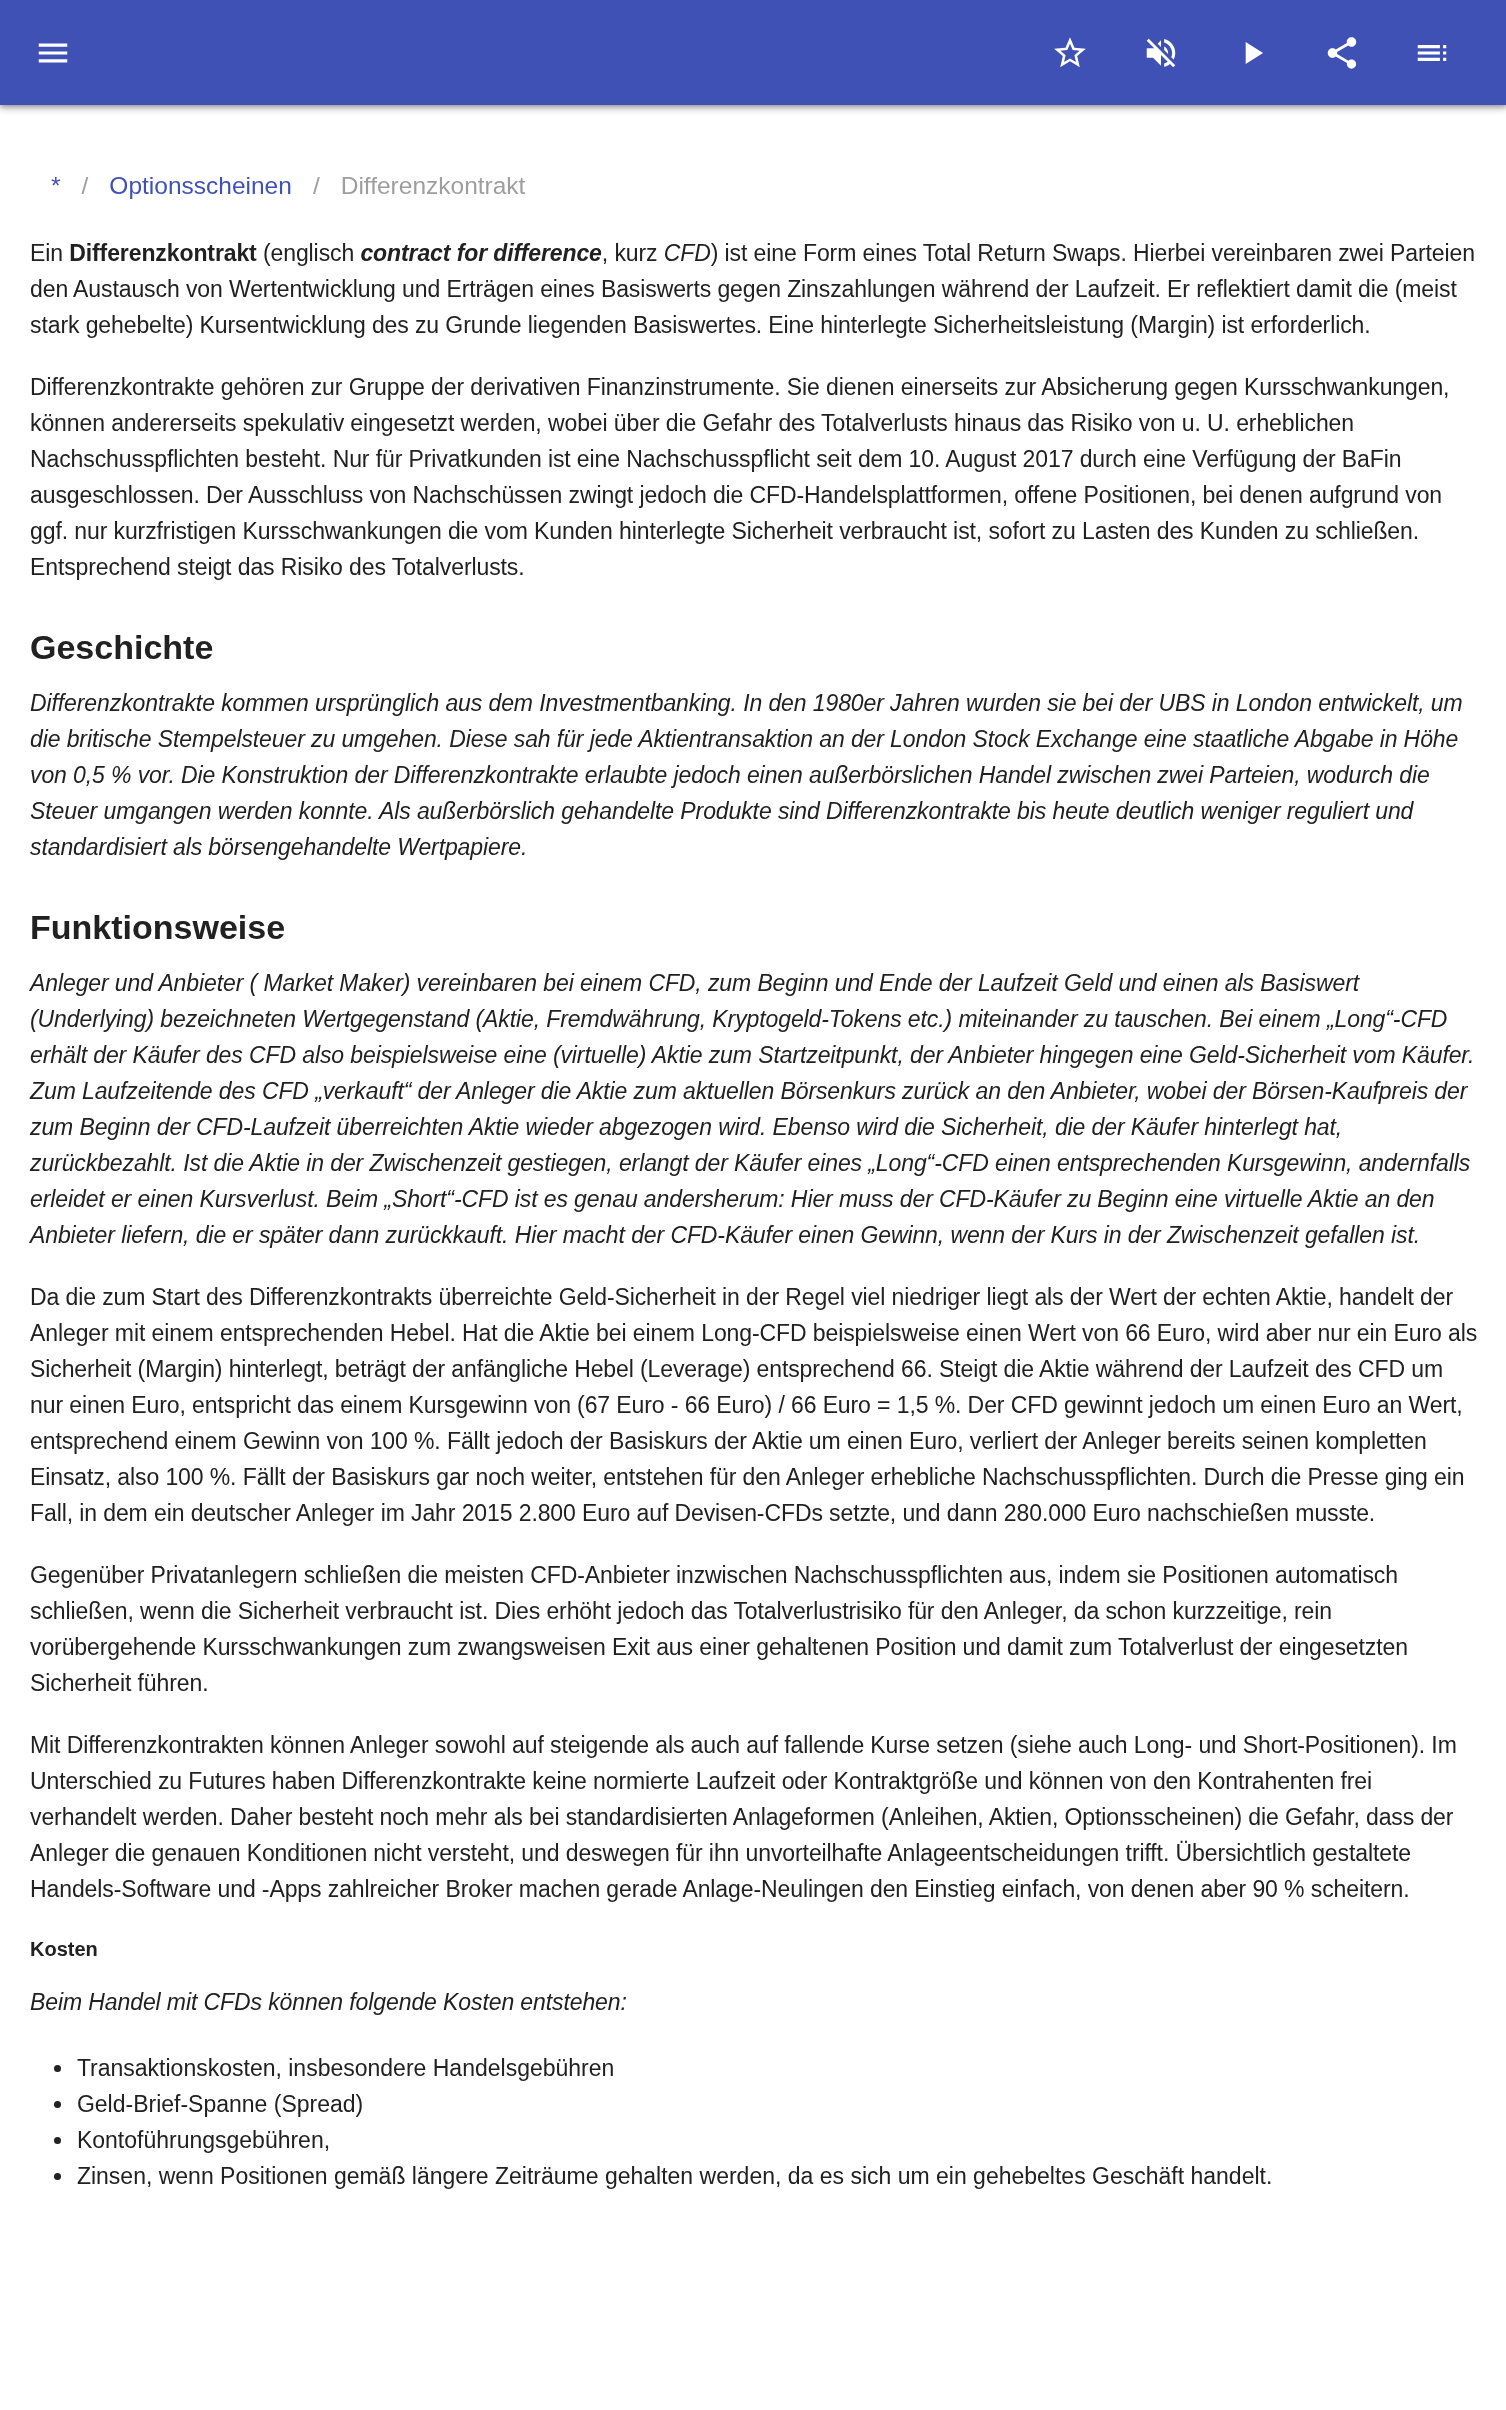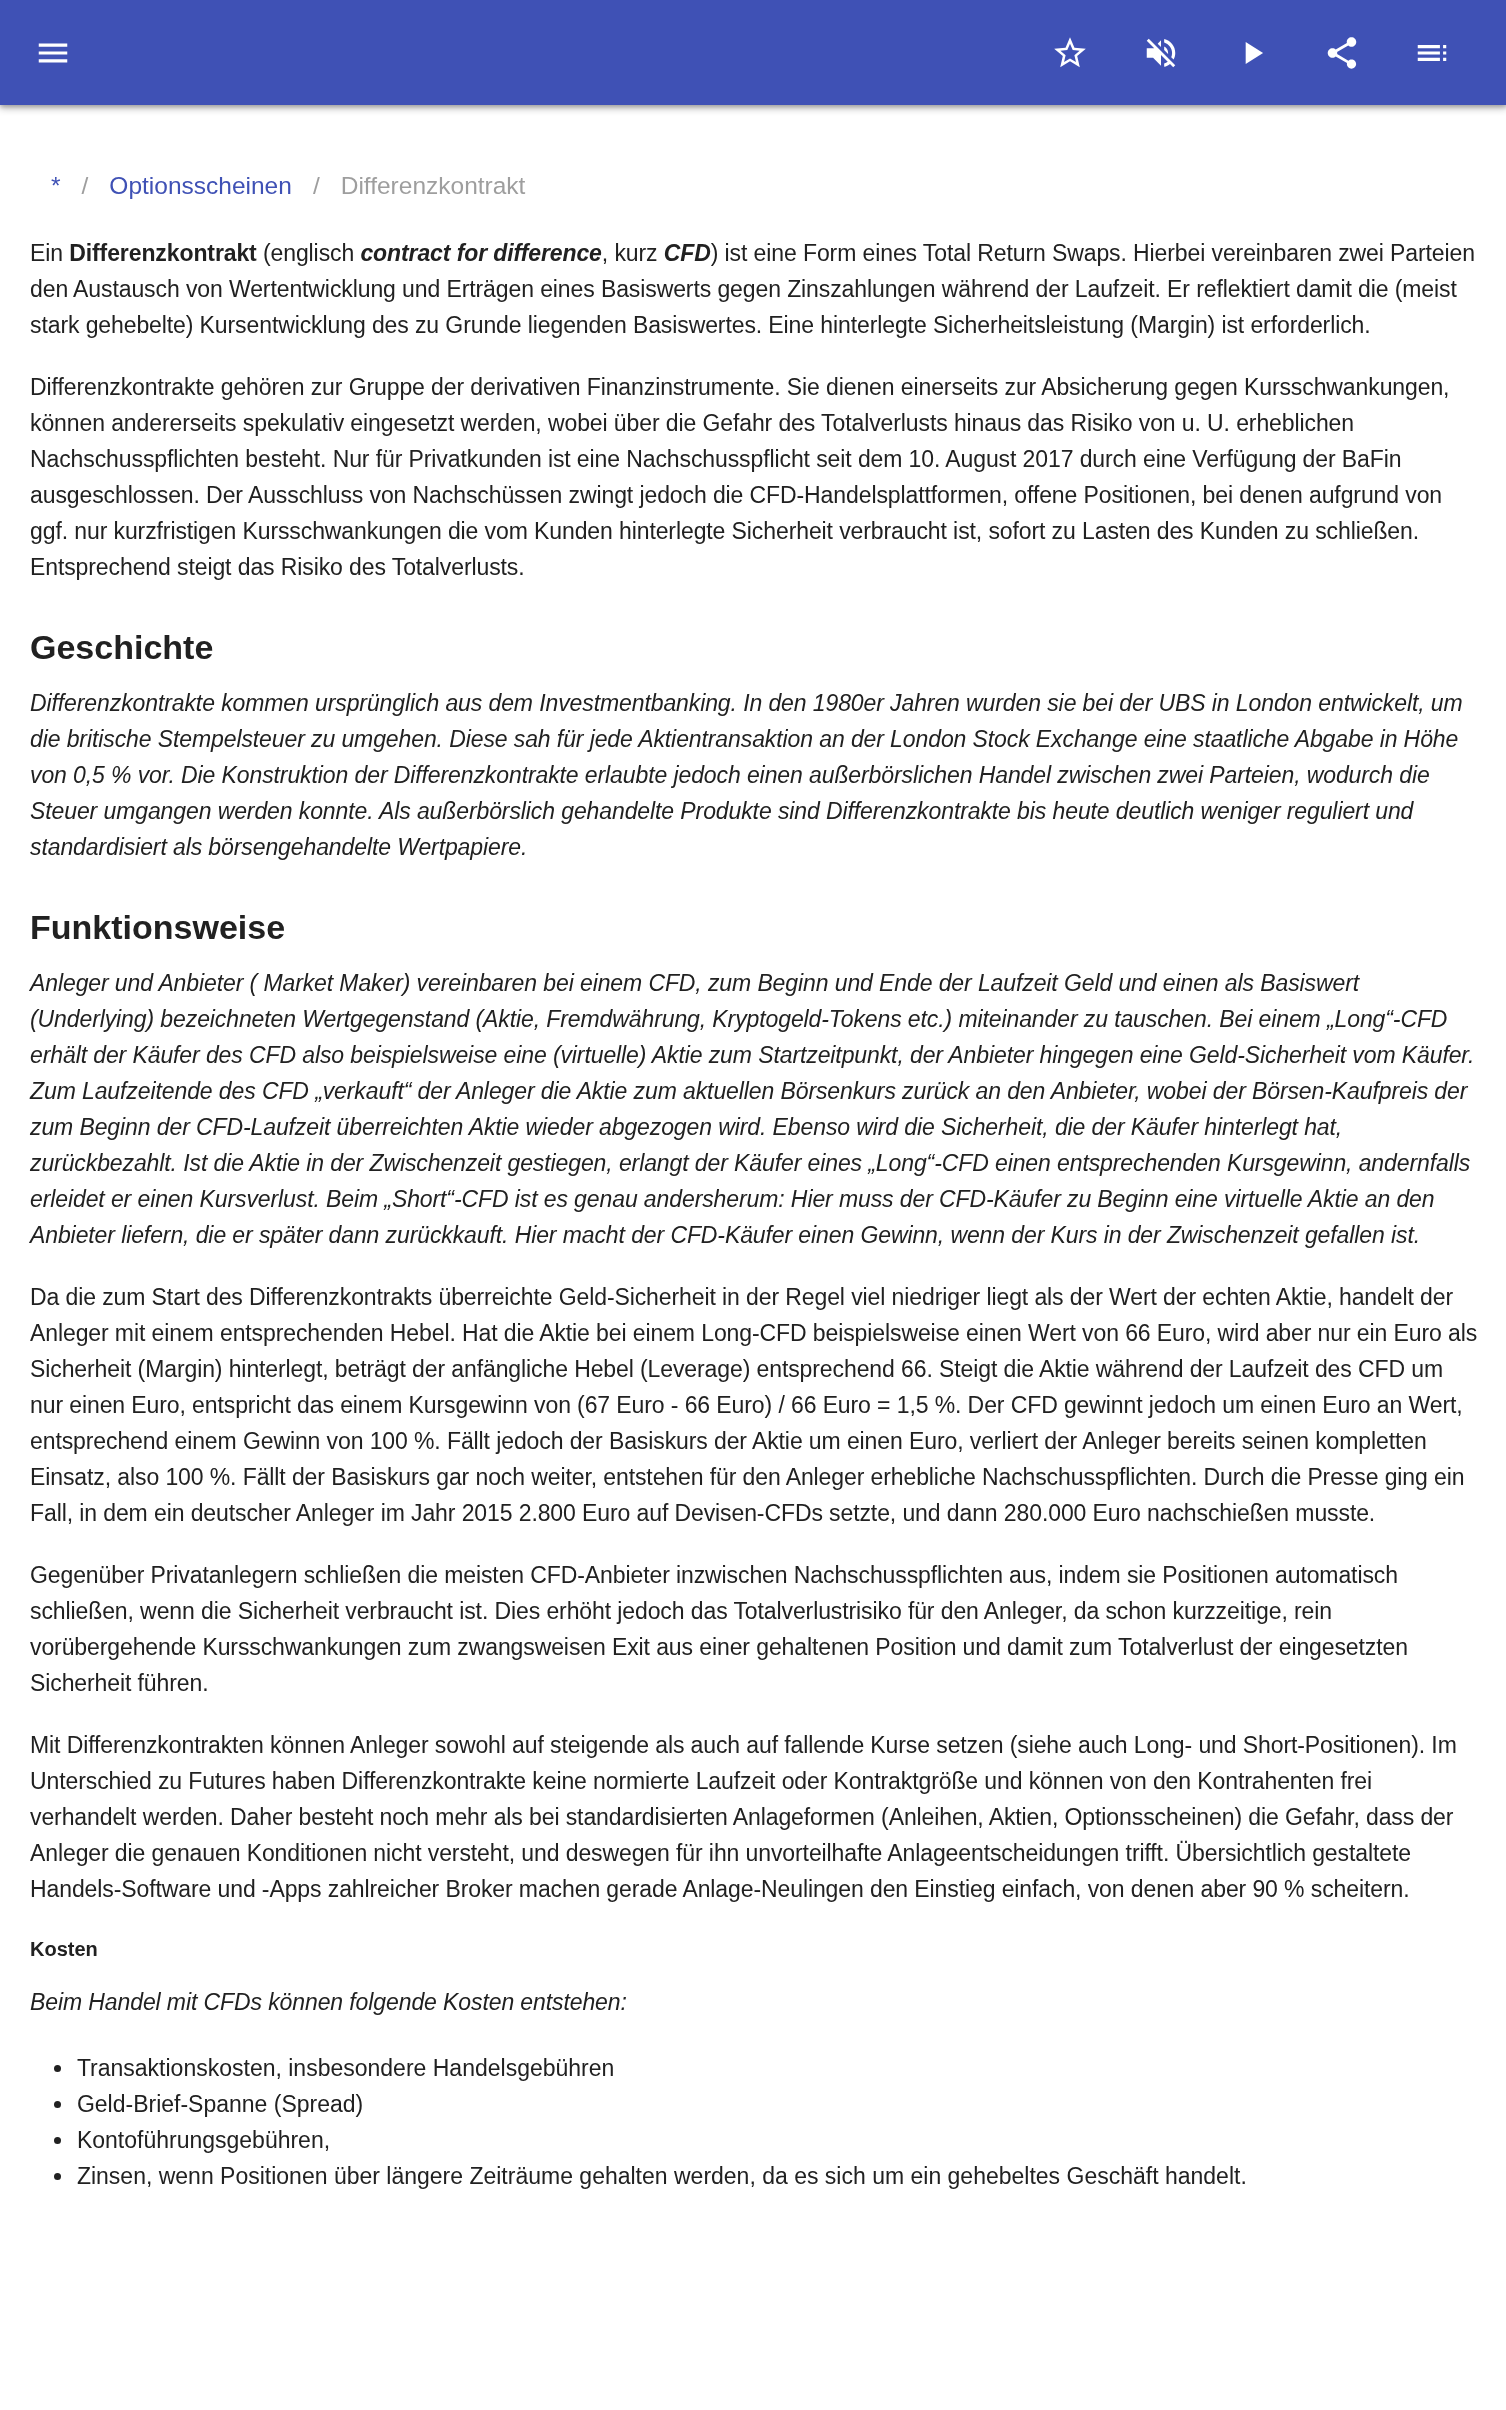--- a/index.html
+++ b/index.html
@@ -45,21 +45,21 @@
   h3.subsection {
     font-size: 20px; font-weight: bold; line-height: 38px; color: #212121;
     margin-top: 22.6px;
   }
   p.after-heading { margin-top: 16px; font-style: italic; }
   ul.cost-list { margin-top: 30px; margin-left: 45px; list-style: disc; }
   ul.cost-list li { line-height: 36px; padding-left: 1.9px; }
   p.tight { margin-top: 0; }
   .b { font-weight: bold; }
   .bi { font-weight: bold; font-style: italic; }
-  .i { font-style: italic; font-weight: bold; }
+  .i { font-style: italic; }
 </style>
 </head>
 <body>
 
 <div class="appbar">
   <div class="icon-btn" id="btn-menu">
     <svg viewBox="0 0 24 24">
         <path d="M3 6h18v2H3zM3 11h18v2H3zM3 16h18v2H3z"></path>
       </svg>
   </div>
@@ -112,16 +112,16 @@
   <p class="para">Da die zum Start des Differenzkontrakts überreichte Geld-Sicherheit in der Regel viel niedriger liegt als der Wert der echten Aktie, handelt der Anleger mit einem entsprechenden Hebel. Hat die Aktie bei einem Long-CFD beispielsweise einen Wert von 66 Euro, wird aber nur ein Euro als Sicherheit (Margin) hinterlegt, beträgt der anfängliche Hebel (Leverage) entsprechend 66. Steigt die Aktie während der Laufzeit des CFD um nur einen Euro, entspricht das einem Kursgewinn von (67 Euro - 66 Euro) / 66 Euro = 1,5 %. Der CFD gewinnt jedoch um einen Euro an Wert, entsprechend einem Gewinn von 100 %. Fällt jedoch der Basiskurs der Aktie um einen Euro, verliert der Anleger bereits seinen kompletten Einsatz, also 100 %. Fällt der Basiskurs gar noch weiter, entstehen für den Anleger erhebliche Nachschusspflichten. Durch die Presse ging ein Fall, in dem ein deutscher Anleger im Jahr 2015 2.800 Euro auf Devisen-CFDs setzte, und dann 280.000 Euro nachschießen musste.</p>
   <p class="para">Gegenüber Privatanlegern schließen die meisten CFD-Anbieter inzwischen Nachschusspflichten aus, indem sie Positionen automatisch schließen, wenn die Sicherheit verbraucht ist. Dies erhöht jedoch das Totalverlustrisiko für den Anleger, da schon kurzzeitige, rein vorübergehende Kursschwankungen zum zwangsweisen Exit aus einer gehaltenen Position und damit zum Totalverlust der eingesetzten Sicherheit führen.</p>
   <p class="para">Mit Differenzkontrakten können Anleger sowohl auf steigende als auch auf fallende Kurse setzen (siehe auch Long- und Short-Positionen). Im Unterschied zu Futures haben Differenzkontrakte keine normierte Laufzeit oder Kontraktgröße und können von den Kontrahenten frei verhandelt werden. Daher besteht noch mehr als bei standardisierten Anlageformen (Anleihen, Aktien, Optionsscheinen) die Gefahr, dass der Anleger die genauen Konditionen nicht versteht, und deswegen für ihn unvorteilhafte Anlageentscheidungen trifft. Übersichtlich gestaltete Handels-Software und -Apps zahlreicher Broker machen gerade Anlage-Neulingen den Einstieg einfach, von denen aber 90 % scheitern.</p>
 
   <h3 class="subsection">Kosten</h3>
   <p class="para after-heading">Beim Handel mit CFDs können folgende Kosten entstehen:</p>
   <ul class="cost-list">
     <li>Transaktionskosten, insbesondere Handelsgebühren</li>
     <li>Geld-Brief-Spanne (Spread)</li>
     <li>Kontoführungsgebühren,</li>
-    <li>Zinsen, wenn Positionen über längere Zeiträume gehalten werden, da es sich um ein gehebeltes Geschäft handelt.</li>
+    <li>Zinsen, wenn Positionen gemäß längere Zeiträume gehalten werden, da es sich um ein gehebeltes Geschäft handelt.</li>
   </ul>
 </div>
 
 
 </body></html>

